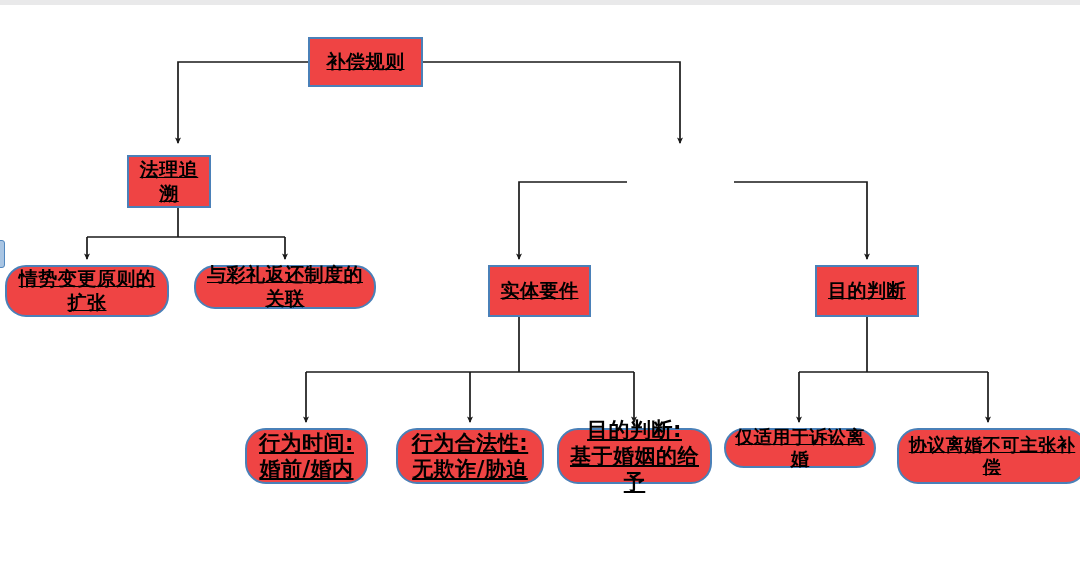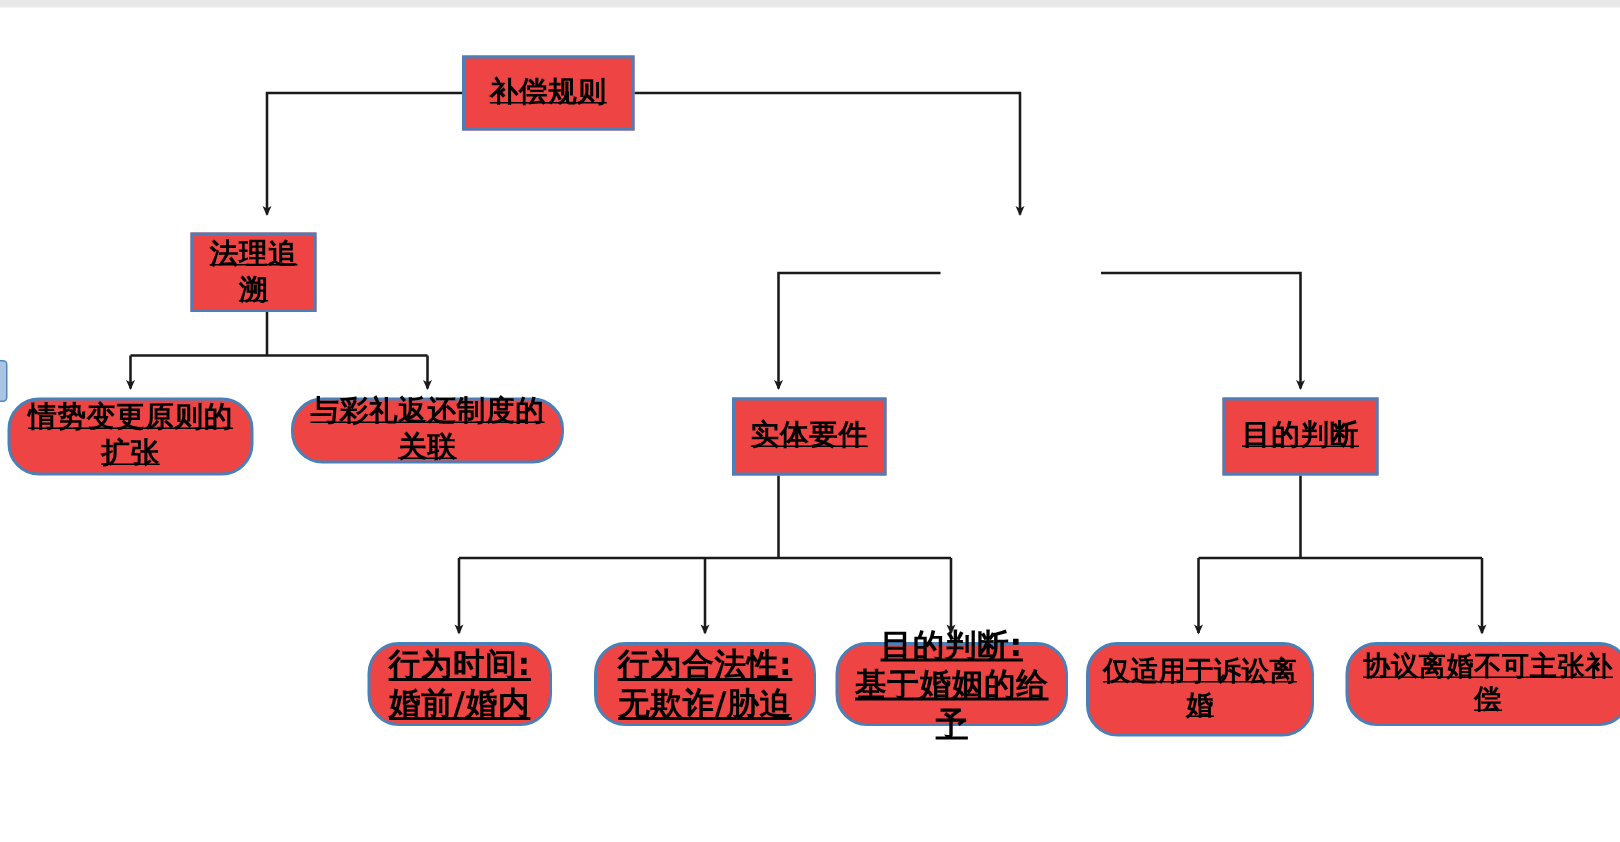--- a/index.html
+++ b/index.html
@@ -145,21 +145,21 @@
   <div class="node round t-leaf" style="left:396px; top:428px; width:148px; height:56px;">
     <span class="label">行为合法性:
 无欺诈/胁迫</span>
   </div>
 
   <div class="node round t-leaf" style="left:557px; top:428px; width:155px; height:56px;">
     <span class="label">目的判断:
 基于婚姻的给予</span>
   </div>
 
-  <div class="node round t-leaf2" style="left:724px; top:428px; width:152px; height:63px;">
+  <div class="node round t-leaf2" style="left:724px; top:428px; width:152px; height:40px;">
     <span class="label">仅适用于诉讼离婚</span>
   </div>
 
   <div class="node round t-leaf2" style="left:897px; top:428px; width:190px; height:56px;">
     <span class="label">协议离婚不可主张补偿</span>
   </div>
 
 </div>
 
 </body></html>

